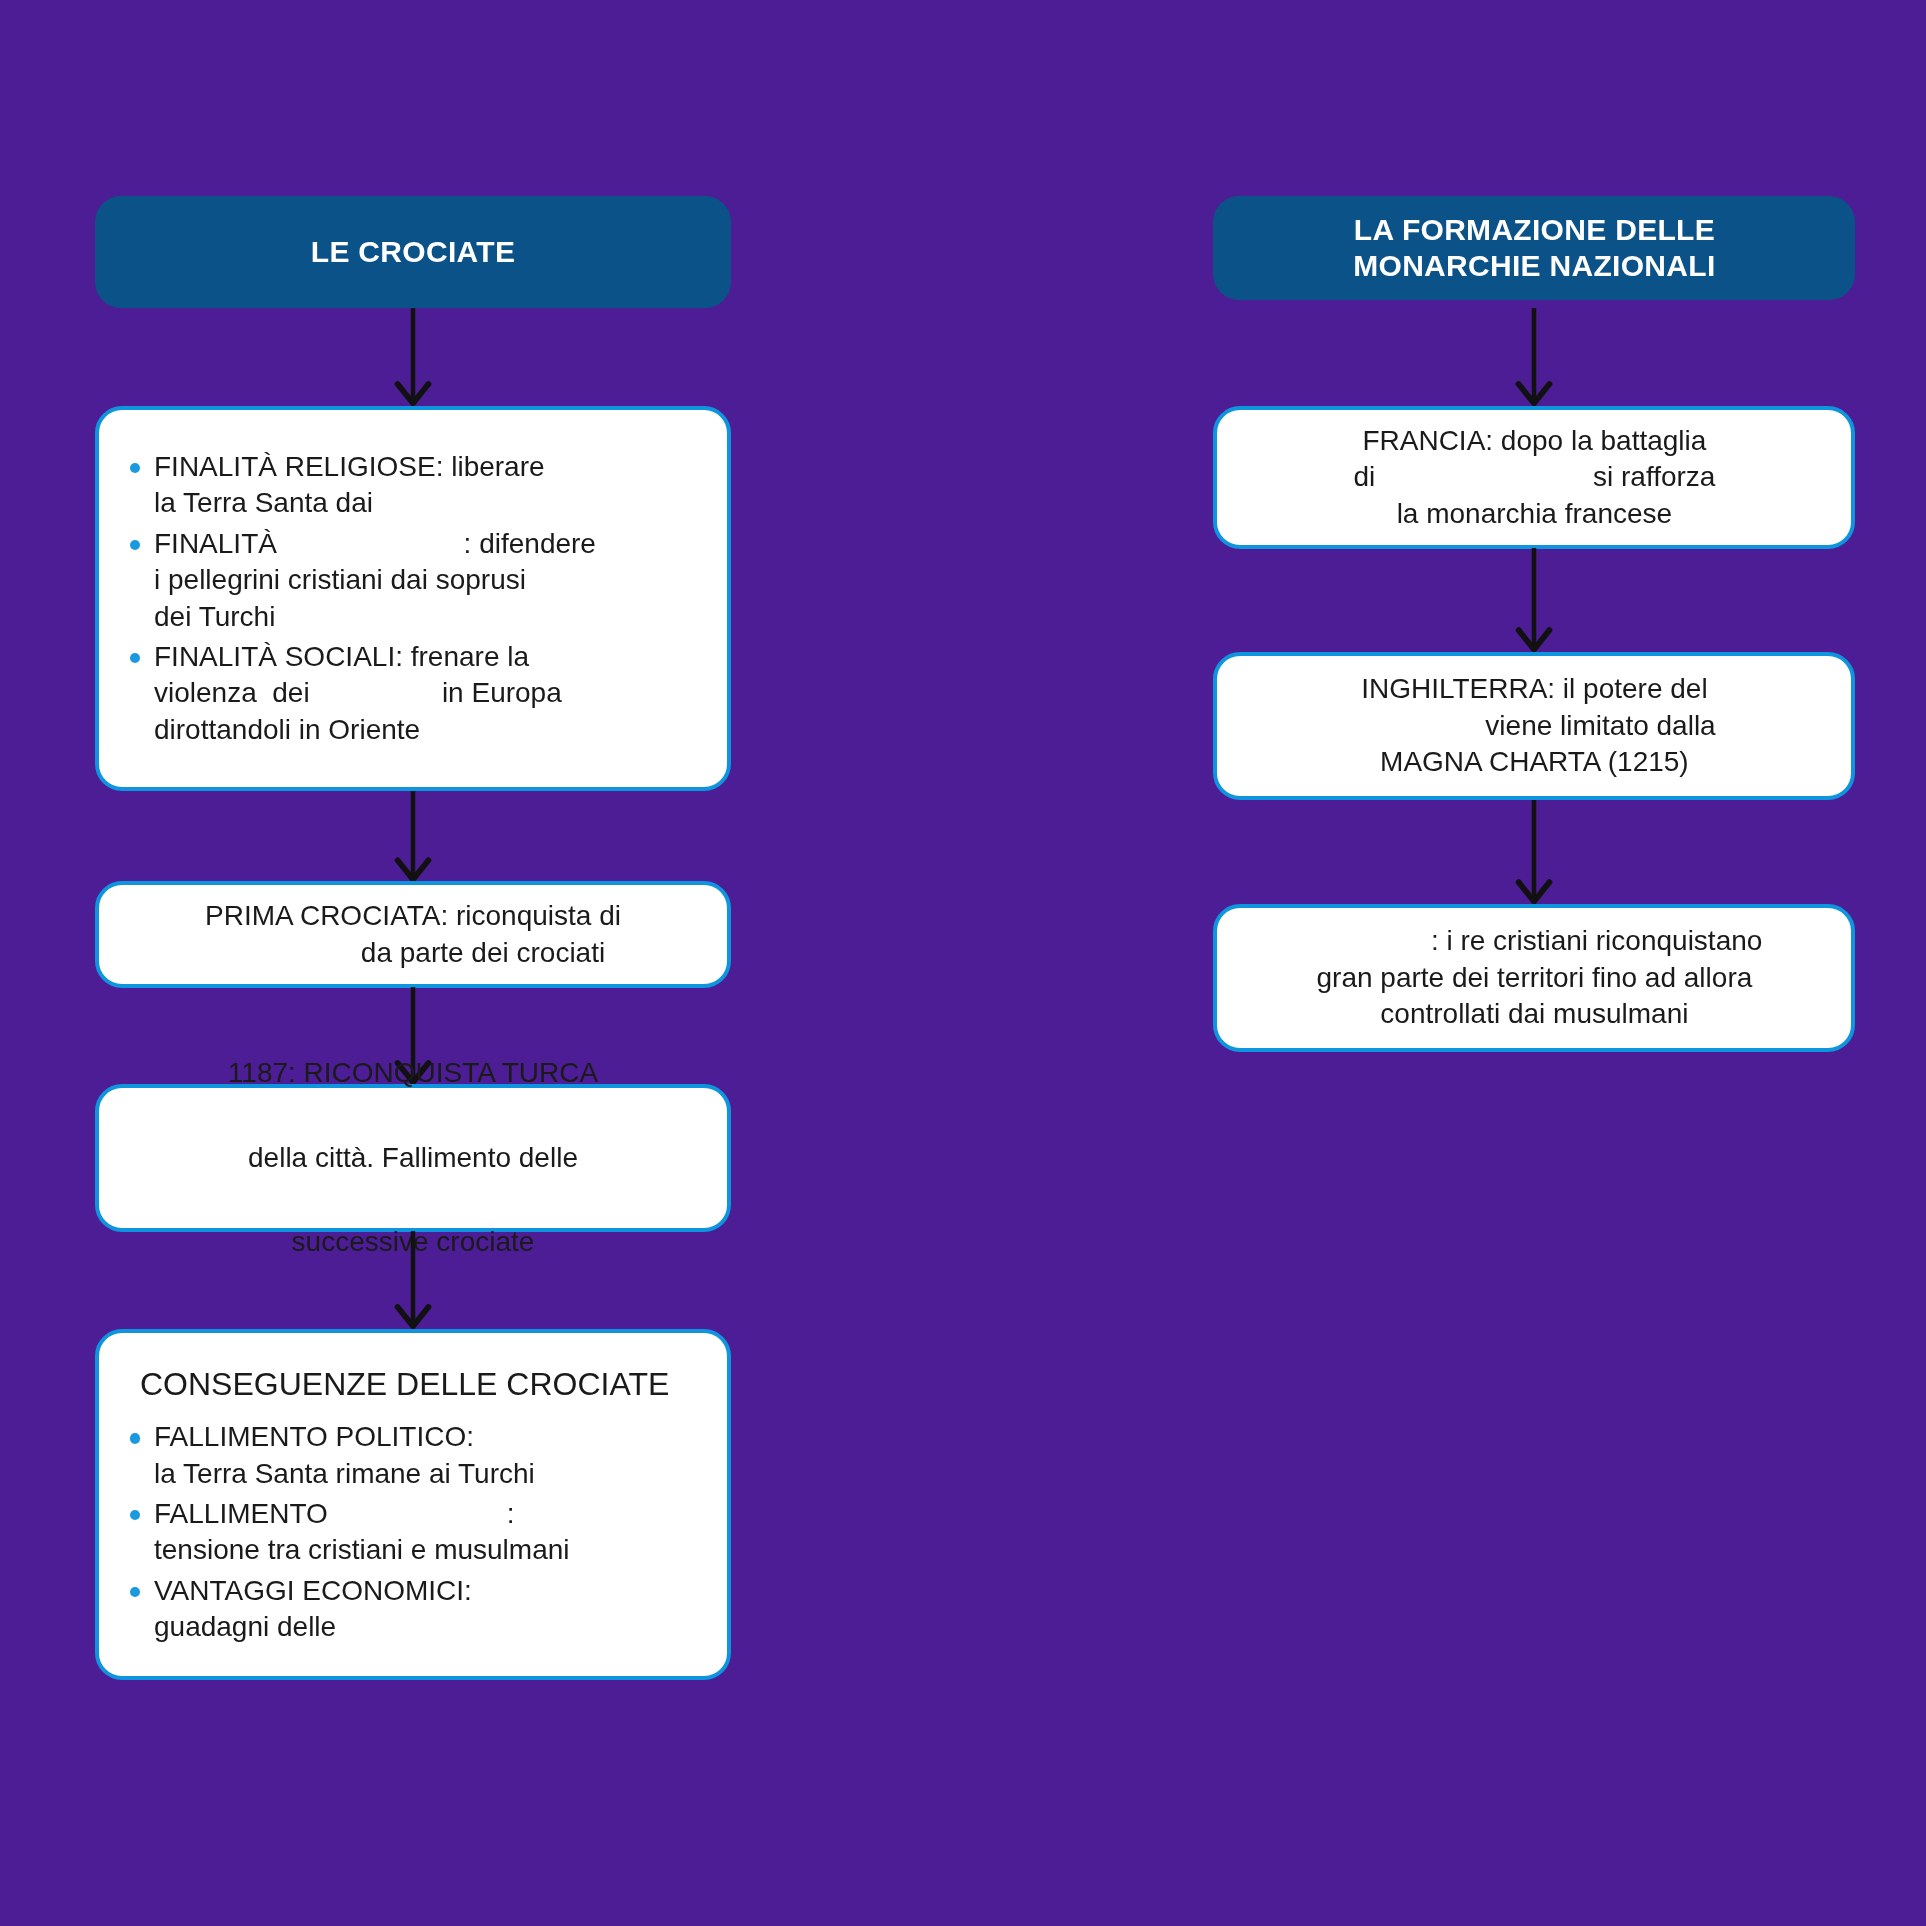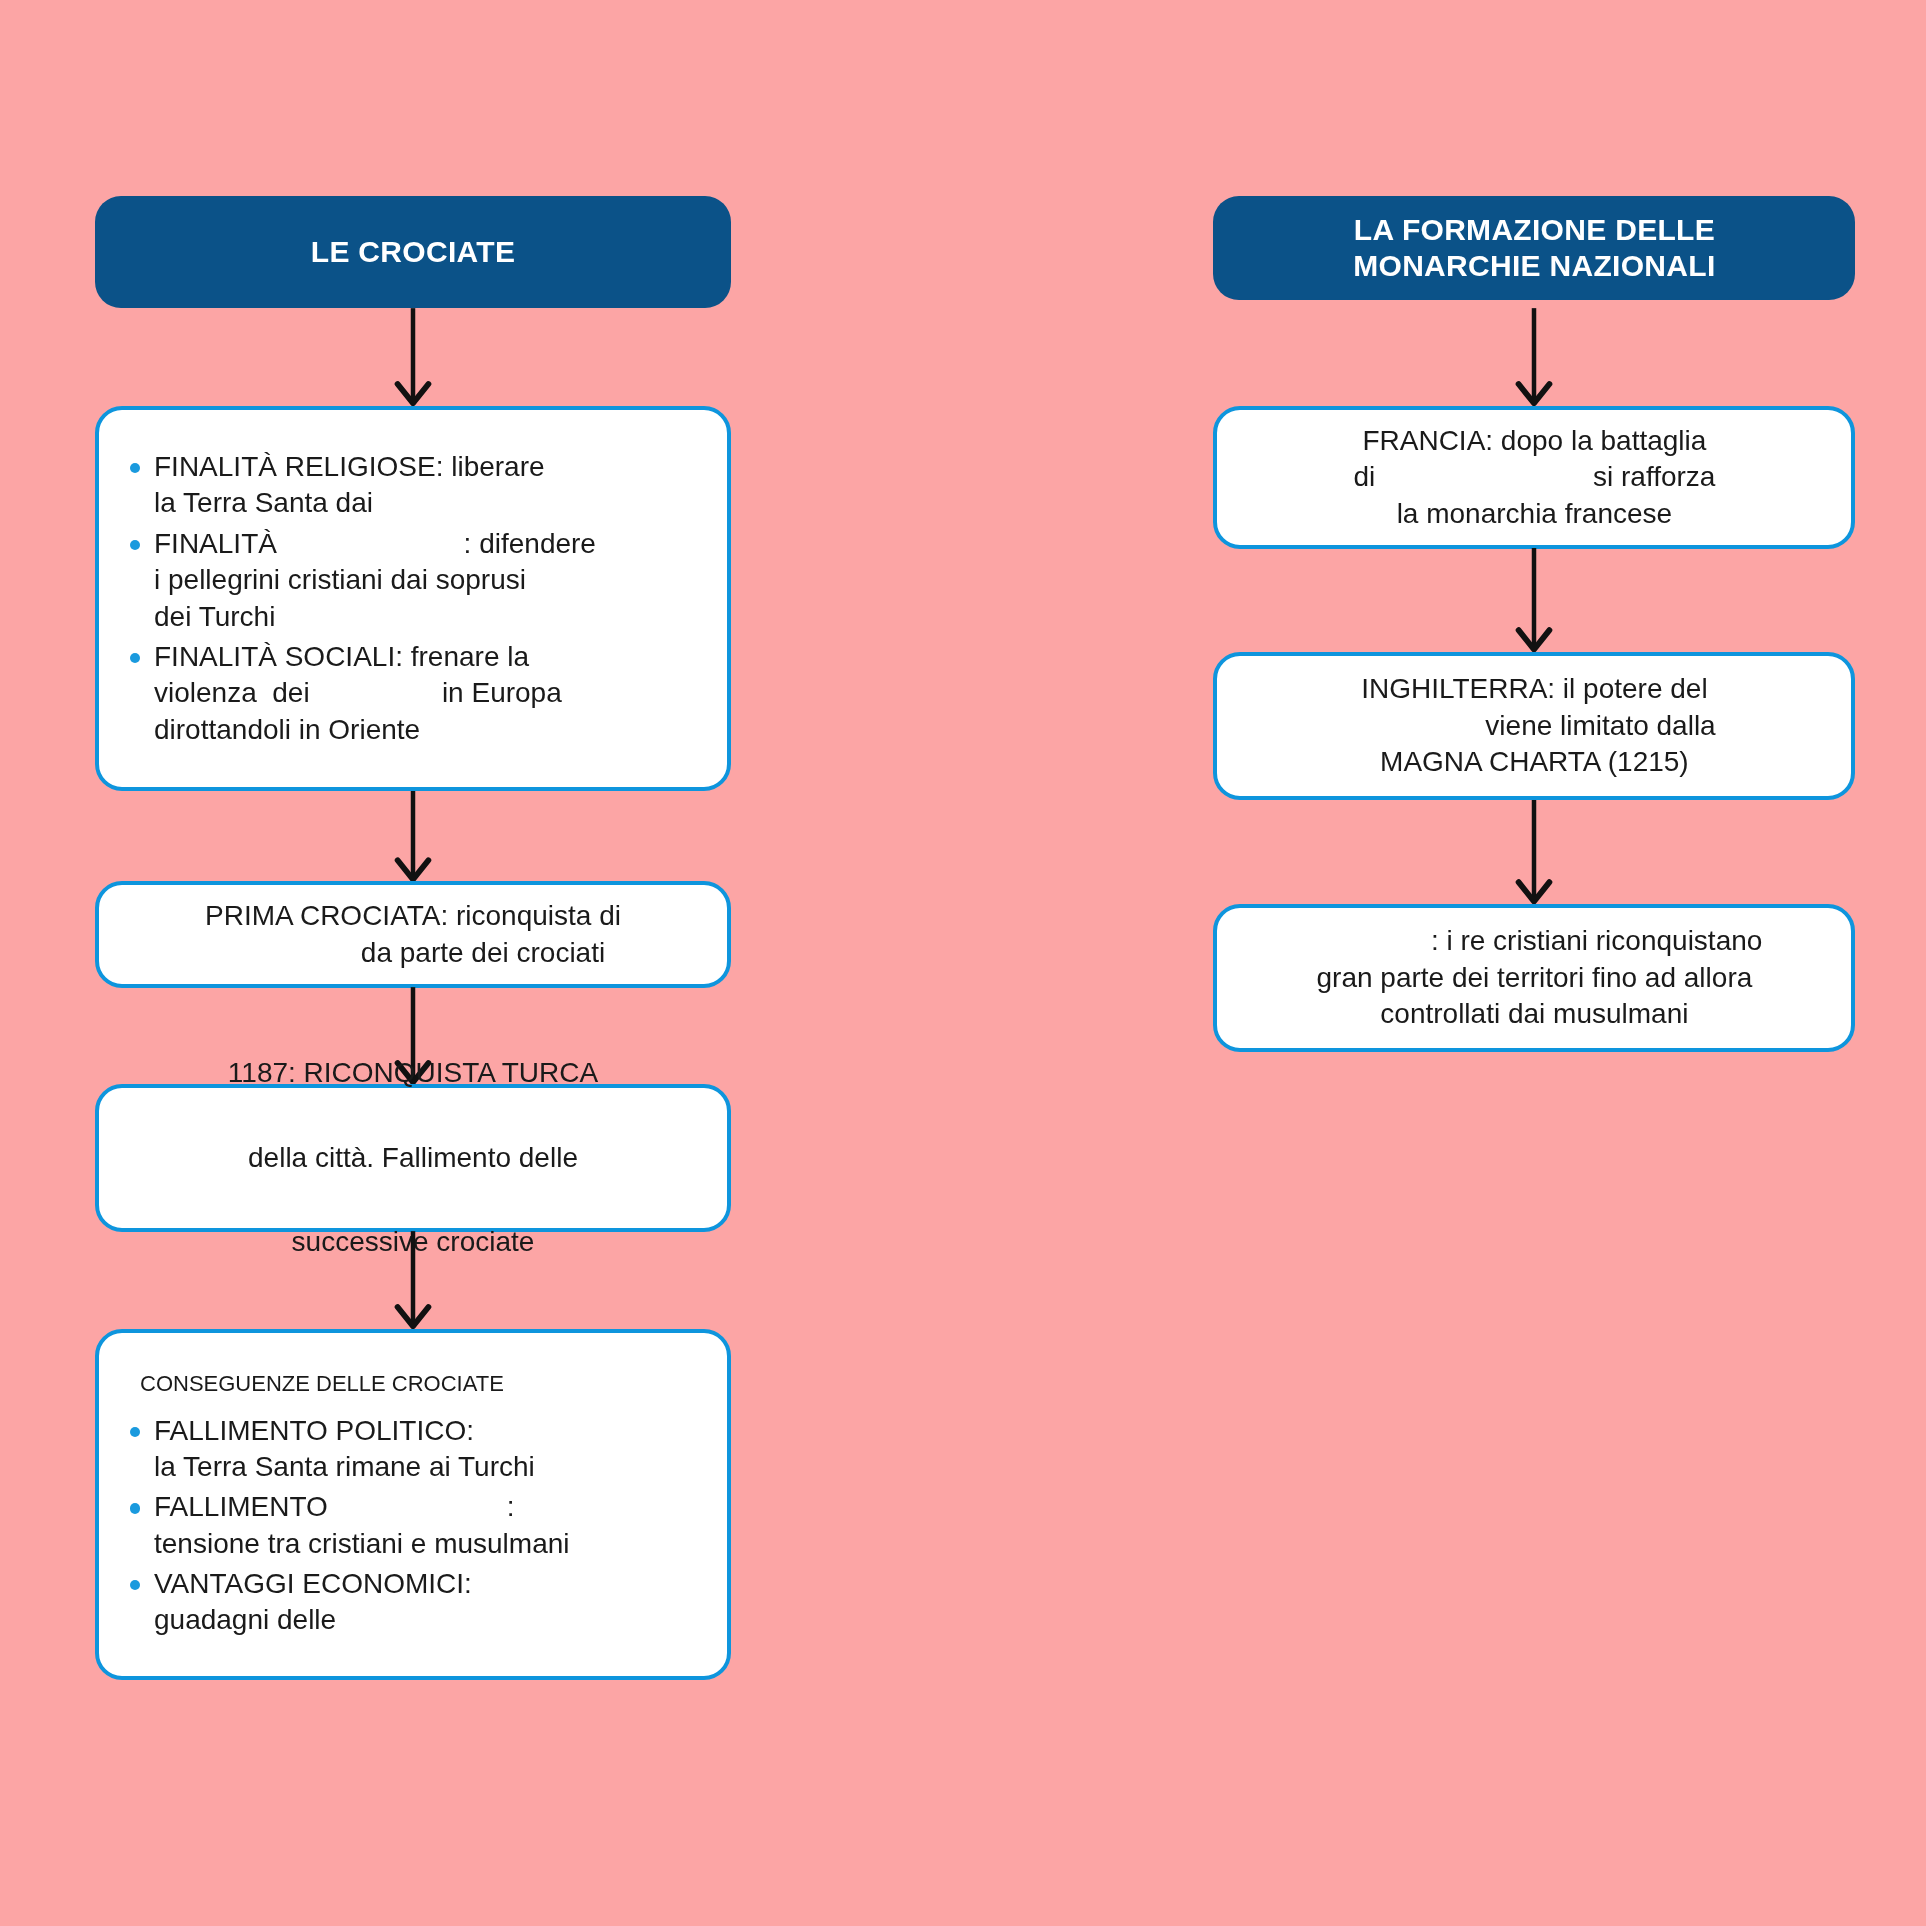--- a/index.html
+++ b/index.html
@@ -13,21 +13,21 @@
     height: 1926px;
     font-family: "Liberation Sans", "DejaVu Sans", sans-serif;
     color: #1a1a1a;
     overflow: hidden;
   }
 
   #canvas {
     position: relative;
     width: 1926px;
     height: 1926px;
-    background: #fca5a5;
+    background: #4c1d95;
   }
 
   
   .column {
     position: absolute;
     top: 0;
     width: 681px;
   }
   #col-left  { left: 95px; }
   #col-right { left: 1207px; }
@@ -90,21 +90,21 @@
     top: 14px;
     width: 10.3px;
     height: 10.3px;
     border-radius: 50%;
     background: #1a9ade;
   }
   .blist .line { display: block; }
 
   
   .box-heading {
-    font-size: 22px;
+    font-size: 32px;
     line-height: 1.30;
     margin: 0 0 14px 0;
     padding-left: 19px;
     white-space: pre;
   }
 
   
   .arrow {
     position: absolute;
     width: 54px;

